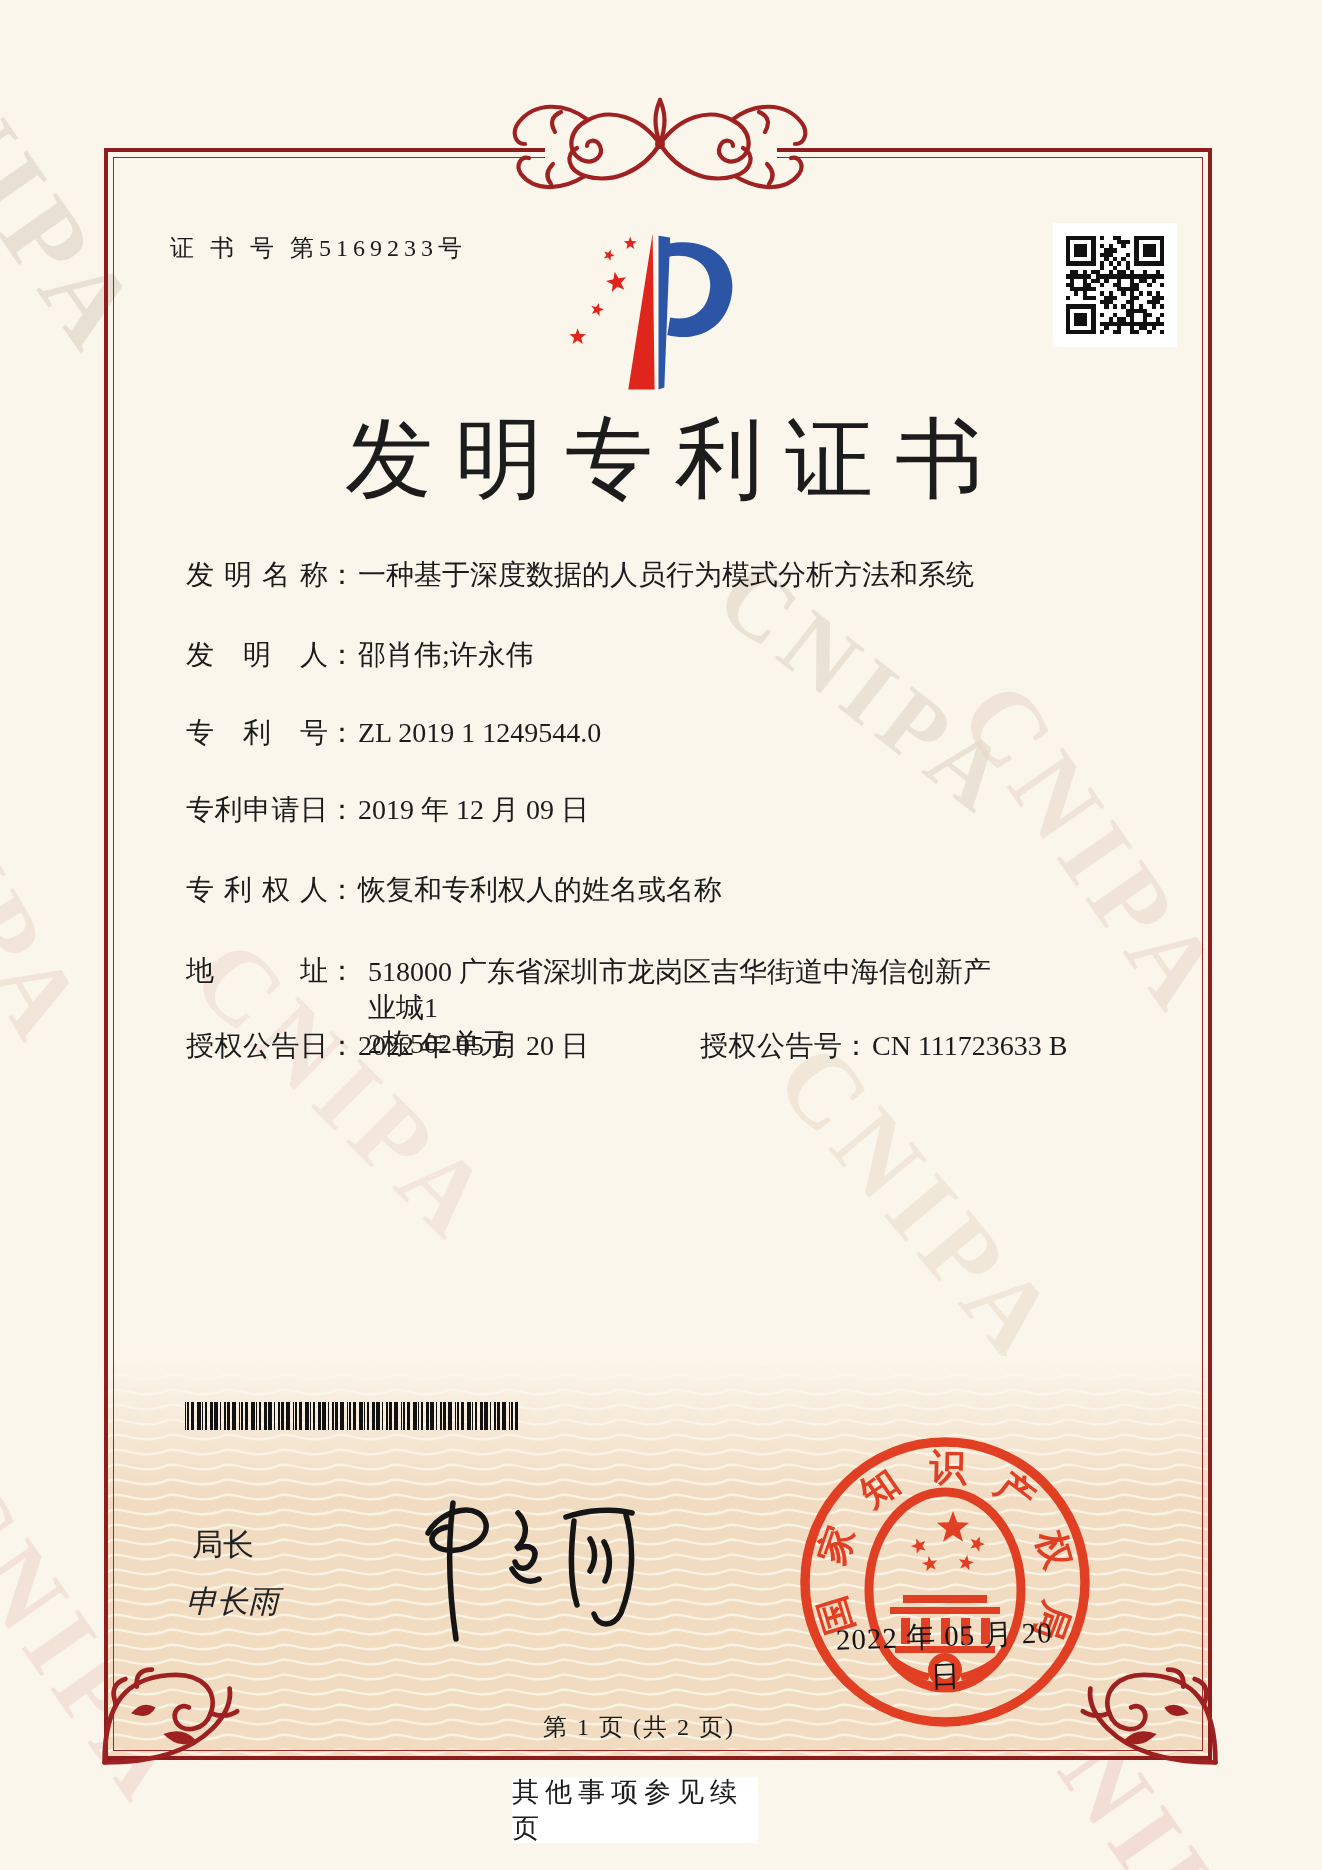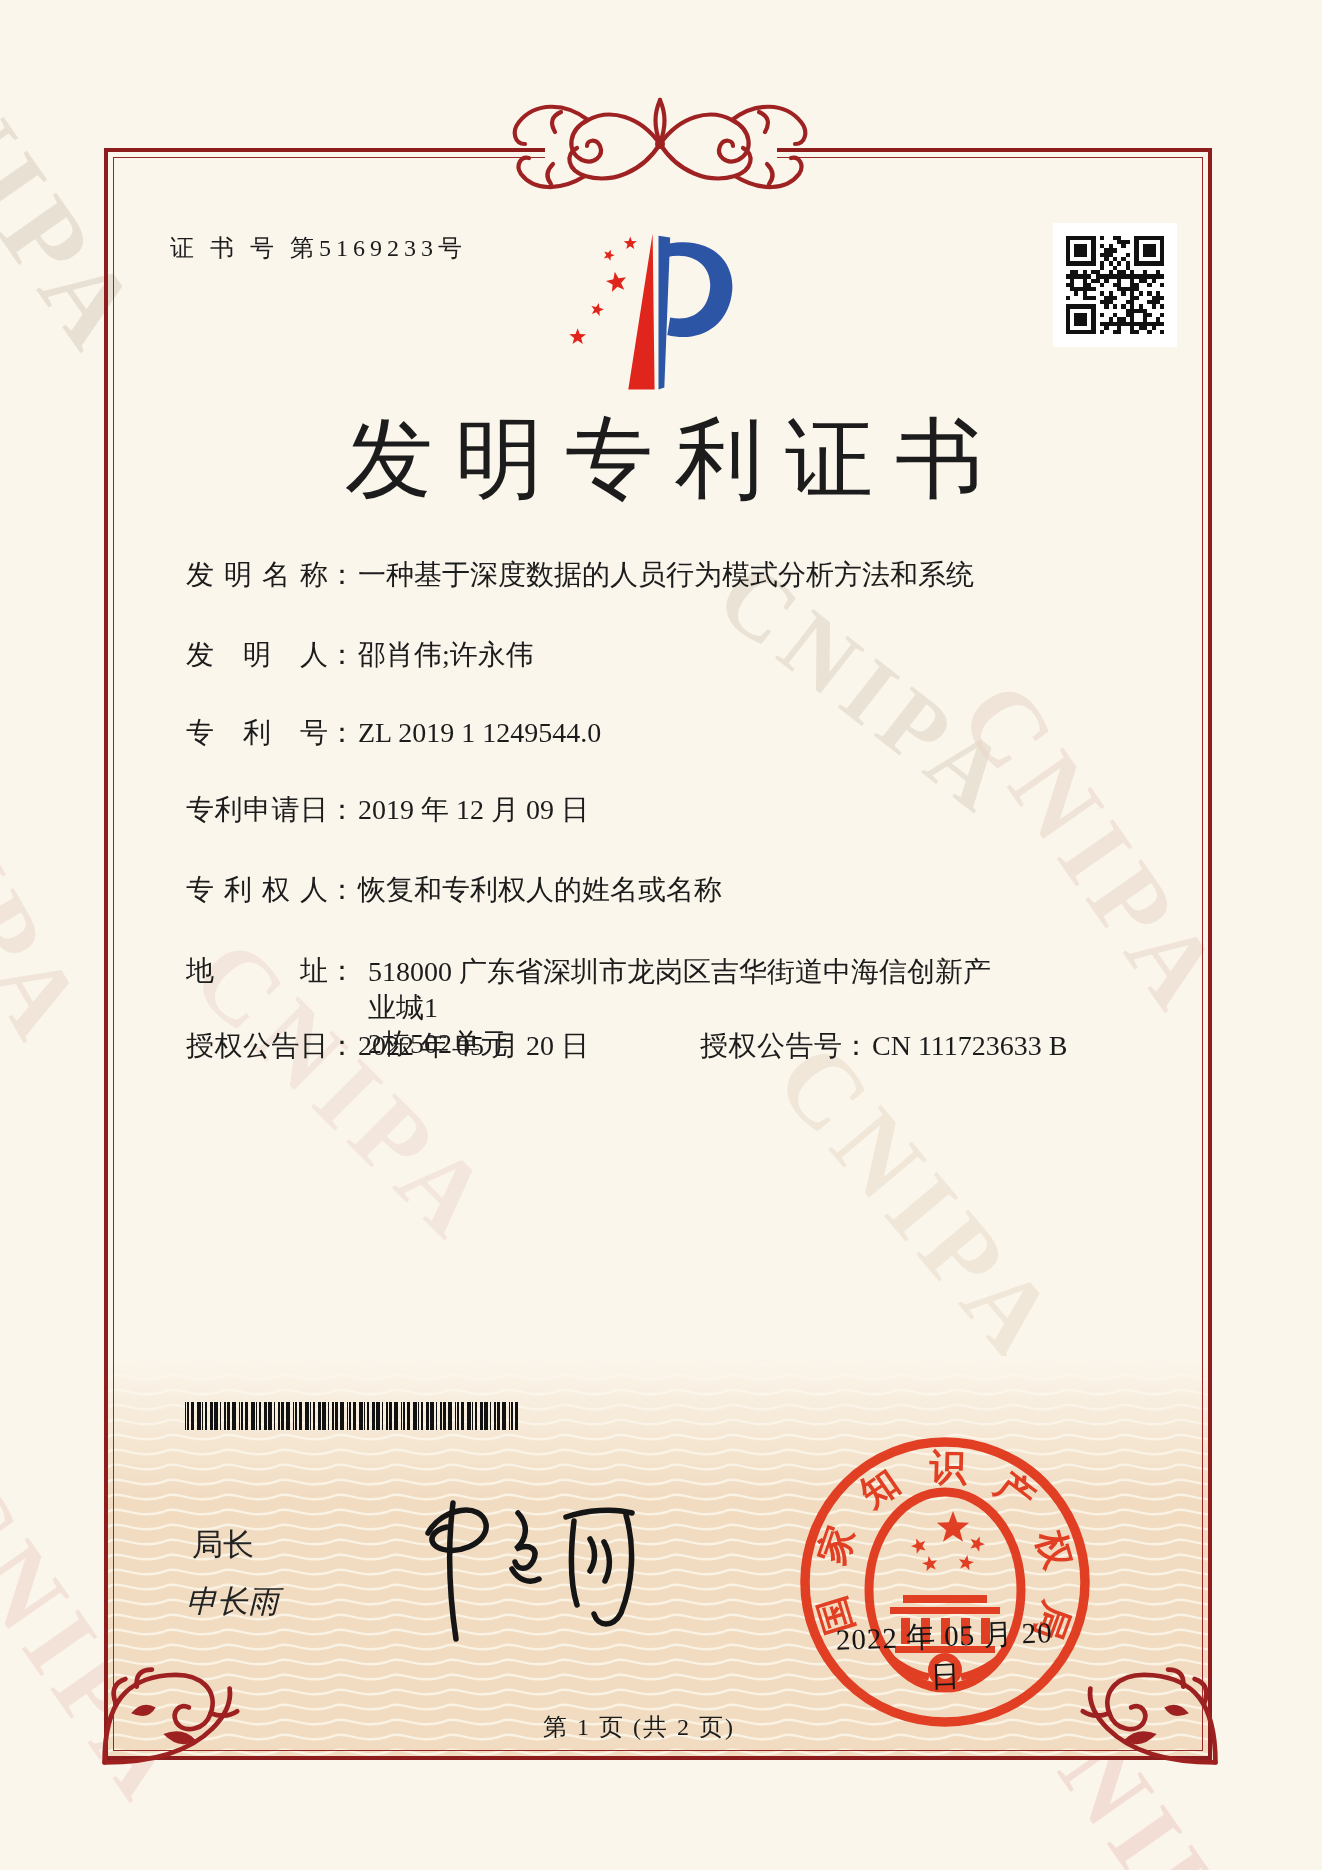--- a/index.html
+++ b/index.html
@@ -554,14 +554,17 @@
         <span style="left: 85.1567px; top: 56.2378px; transform: translate(-50%, -50%) rotate(-34.6667deg);">知</span>
         <span style="left: 152.984px; top: 36.0391px; transform: translate(-50%, -50%) rotate(1.5deg);">识</span>
         <span style="left: 219.662px; top: 59.76px; transform: translate(-50%, -50%) rotate(37.6667deg);">产</span>
         <span style="left: 259.492px; top: 118.259px; transform: translate(-50%, -50%) rotate(73.8333deg);">权</span>
         <span style="left: 257.125px; top: 188.99px; transform: translate(-50%, -50%) rotate(110deg);">局</span>
       </div>
   </div>
   <div class="seal-date">2022 年 05 月 20 日</div>
 
   <div class="pageinfo">第 1 页 (共 2 页)</div>
+  <div class="notebox">
+    <span>其他事项参见续页</span>
+  </div>
 
 </div>
 
 </body></html>

